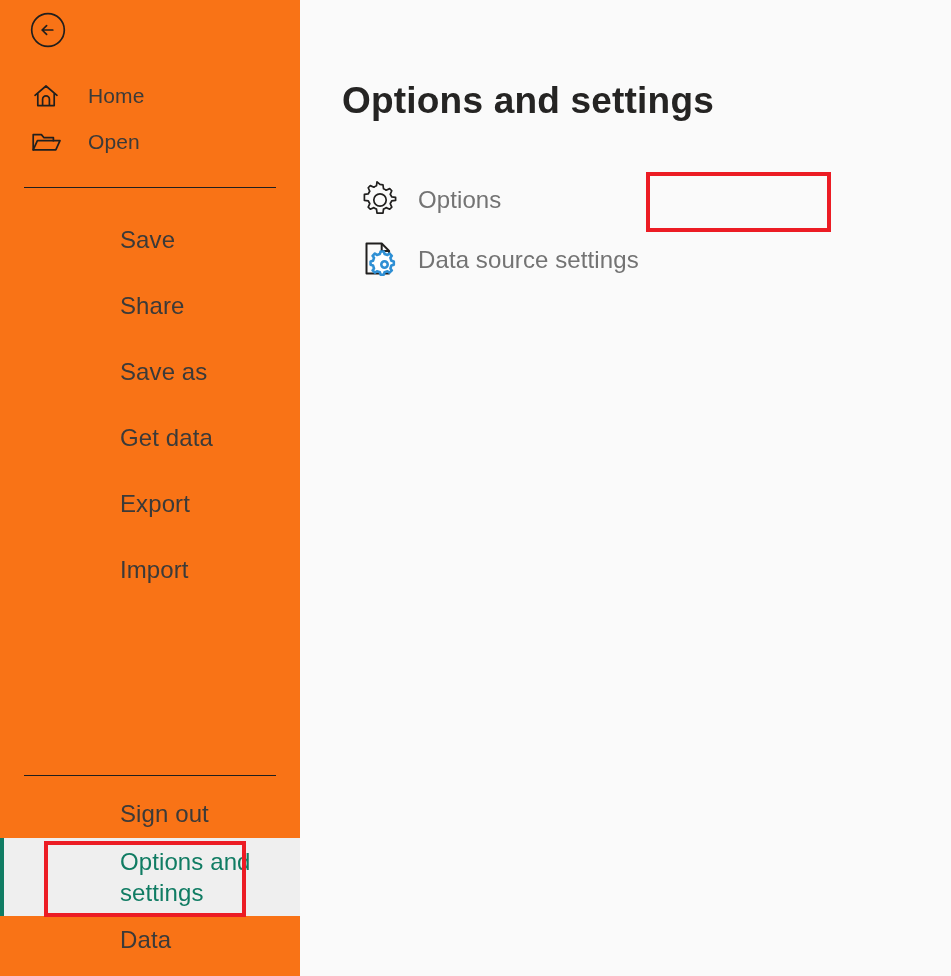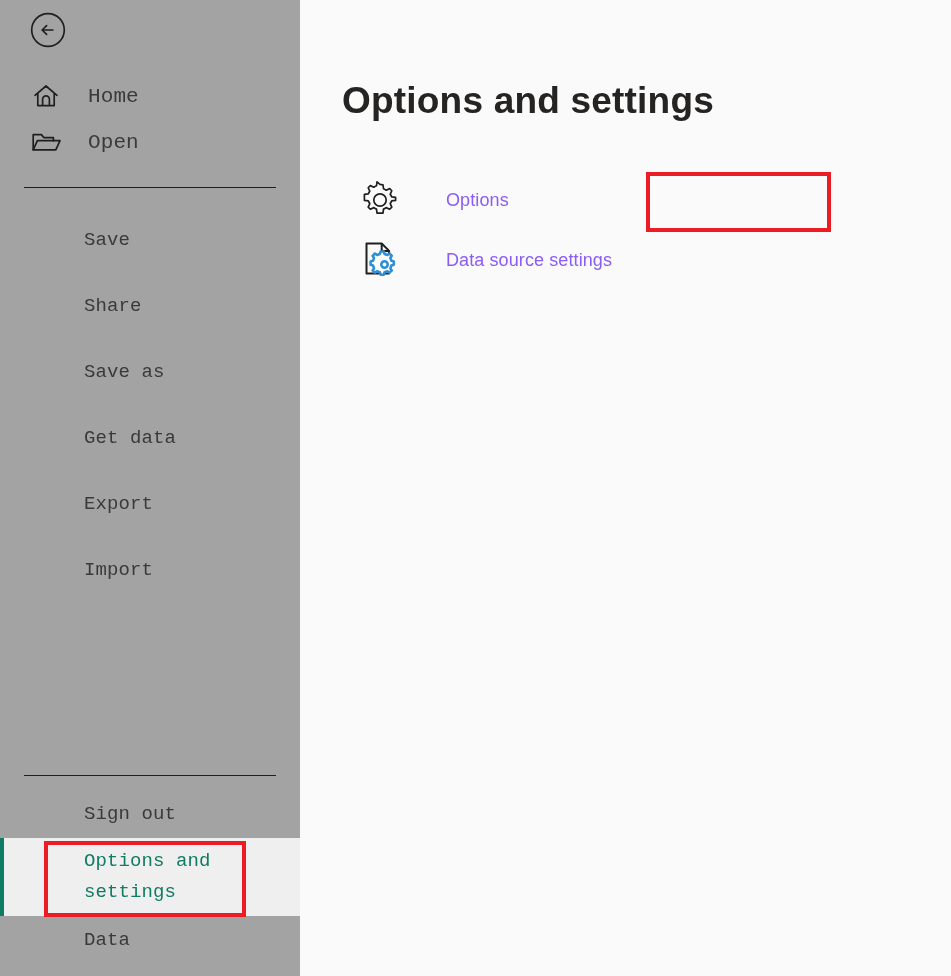--- a/index.html
+++ b/index.html
@@ -17,24 +17,23 @@
   #app {
     position: absolute;
     inset: 0;
     display: flex;
   }
 
   
   .sidebar {
     width: 300px;
     height: 976px;
-    background: #a3a3a3;
+    background: #f97316;
     position: relative;
     flex: 0 0 300px;
-    font-family: Liberation Mono, monospace;
   }
 
   .back-button {
     position: absolute;
     left: 28px;
     top: 10px;
     width: 40px;
     height: 40px;
     display: flex;
     align-items: center;
@@ -88,23 +87,23 @@
   }
   .nav-item {
     height: 66px;
     display: flex;
     align-items: center;
     cursor: pointer;
     position: relative;
     box-sizing: border-box;
   }
   .nav-item .item-label {
-    font-size: 19px;
+    font-size: 24px;
     color: #3B3A39;
-    padding-left: 84px;
+    padding-left: 120px;
     letter-spacing: 0.1px;
   }
 
   .nav-bottom {
     position: absolute;
     top: 790px;
     left: 0;
     width: 300px;
   }
   .nav-bottom .nav-item { height: 48px; }
@@ -159,23 +158,23 @@
   }
   .action-row .action-icon {
     width: 52px;
     display: flex;
     align-items: center;
     justify-content: center;
     flex: 0 0 52px;
     margin-left: 12px;
   }
   .action-row .action-label {
-    font-size: 18px;
-    color: #8b5cf6;
-    margin-left: 40px;
+    font-size: 24px;
+    color: #737373;
+    margin-left: 12px;
     letter-spacing: 0.1px;
   }
 
   
   .annot-box {
     position: absolute;
     border: 4px solid #EC1C24;
     box-sizing: border-box;
     pointer-events: none;
   }

